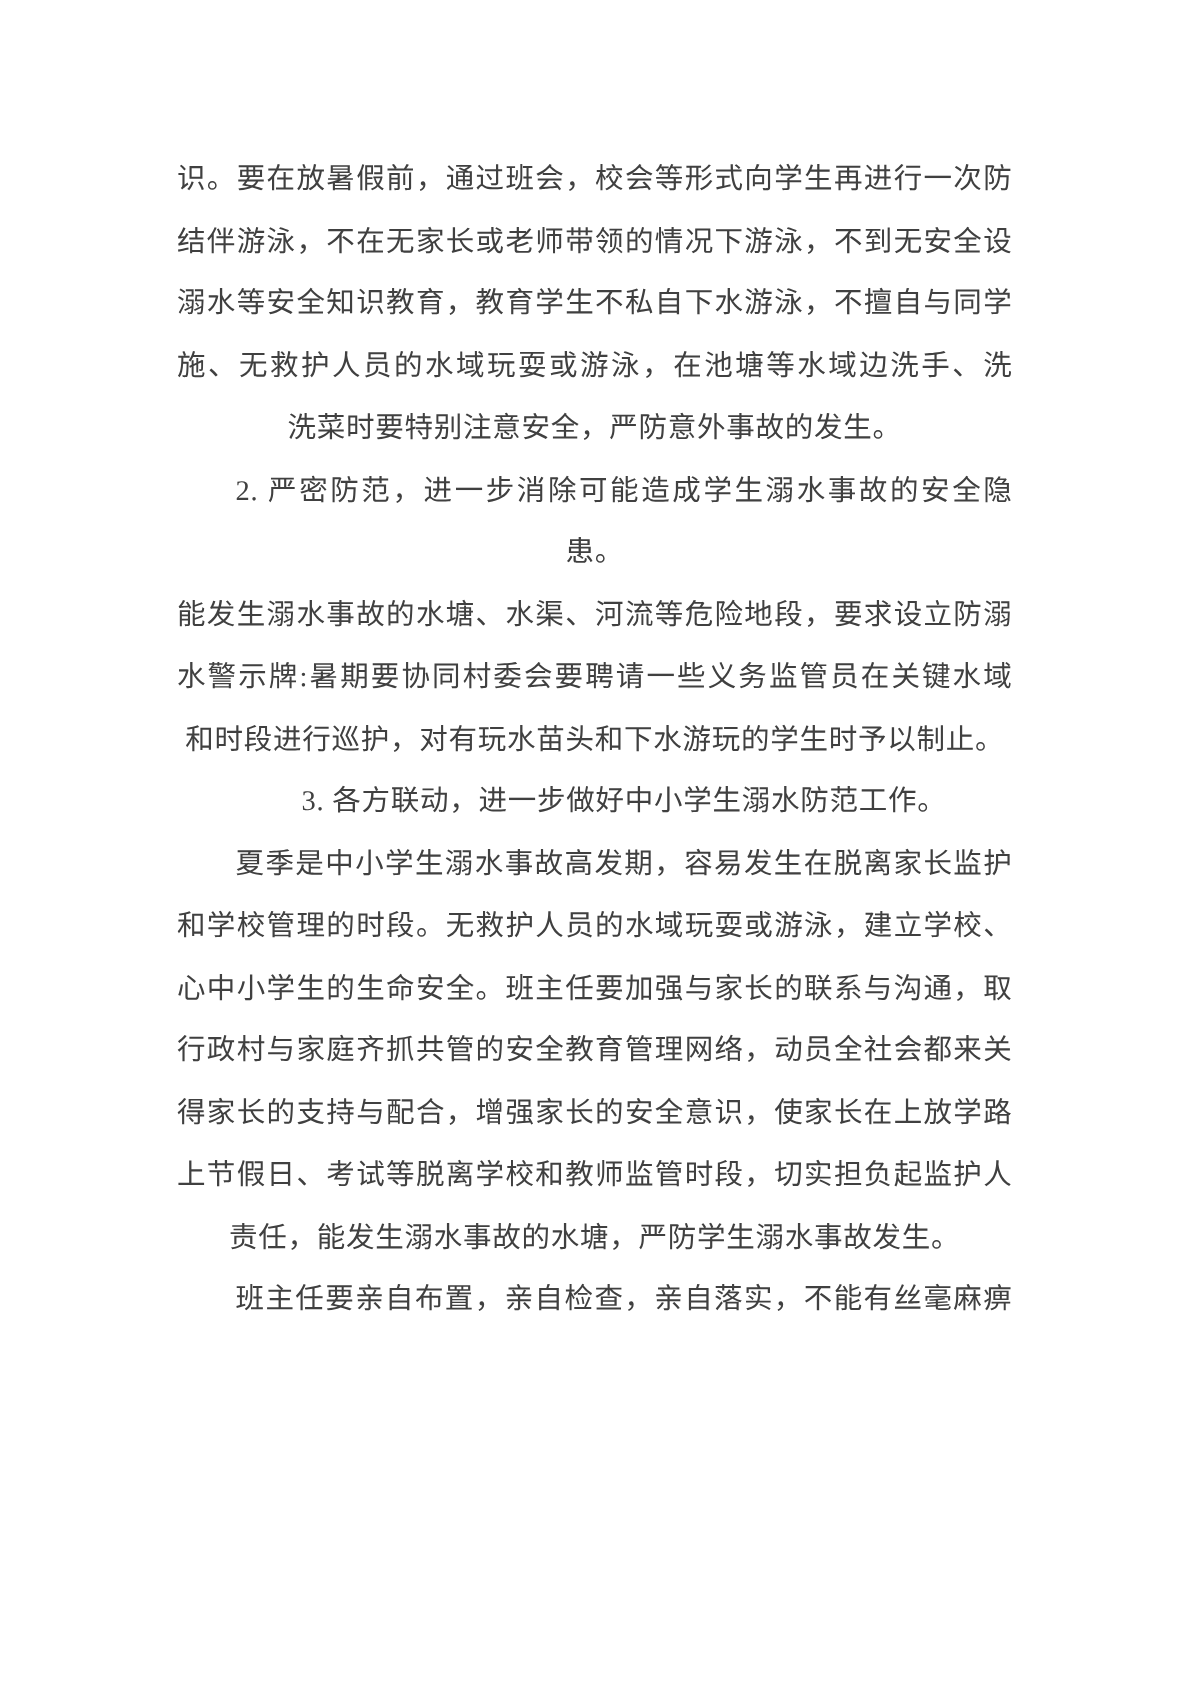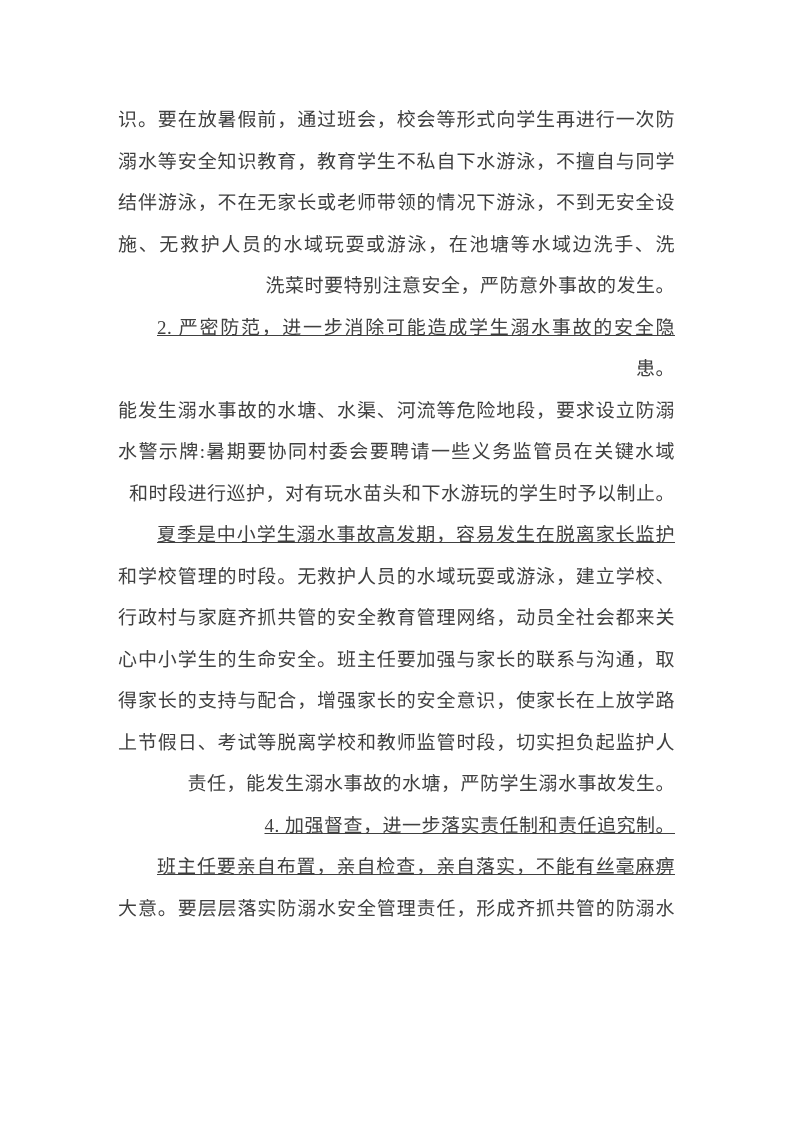--- a/index.html
+++ b/index.html
@@ -23,53 +23,51 @@
     font-family: "Liberation Serif", "DejaVu Serif", serif;
     font-size: 19px;
     font-weight: 400;
     color: #404040;
     letter-spacing: 0.5px;
   }
   .ln {
     height: 41.5px;
     line-height: 41.5px;
     white-space: nowrap;
-    text-align: right;
+    text-align: center;
   }
   .ln.j {
     white-space: normal;
     overflow: hidden;
     text-align: justify;
     text-align-last: justify;
     text-justify: inter-character;
   }
   .ln.in {
     text-indent: 39px;
-    text-decoration: underline;
   }
 </style>
 </head>
 <body>
 
 <div class="page">
   <div class="text-block">
     <div class="ln j">识。要在放暑假前，通过班会，校会等形式向学生再进行一次防</div>
+    <div class="ln j">结伴游泳，不在无家长或老师带领的情况下游泳，不到无安全设</div>
     <div class="ln j">溺水等安全知识教育，教育学生不私自下水游泳，不擅自与同学</div>
-    <div class="ln j">结伴游泳，不在无家长或老师带领的情况下游泳，不到无安全设</div>
     <div class="ln j">施、无救护人员的水域玩耍或游泳，在池塘等水域边洗手、洗衣、</div>
     <div class="ln">洗菜时要特别注意安全，严防意外事故的发生。</div>
     <div class="ln j in">2. 严密防范，进一步消除可能造成学生溺水事故的安全隐</div>
     <div class="ln">患。</div>
     <div class="ln j">能发生溺水事故的水塘、水渠、河流等危险地段，要求设立防溺</div>
     <div class="ln j">水警示牌:暑期要协同村委会要聘请一些义务监管员在关键水域</div>
     <div class="ln">和时段进行巡护，对有玩水苗头和下水游玩的学生时予以制止。</div>
+    <div class="ln in">3. 各方联动，进一步做好中小学生溺水防范工作。</div>
     <div class="ln j in">夏季是中小学生溺水事故高发期，容易发生在脱离家长监护</div>
     <div class="ln j">和学校管理的时段。无救护人员的水域玩耍或游泳，建立学校、</div>
+    <div class="ln j">心中小学生的生命安全。班主任要加强与家长的联系与沟通，取</div>
     <div class="ln j">行政村与家庭齐抓共管的安全教育管理网络，动员全社会都来关</div>
-    <div class="ln j">心中小学生的生命安全。班主任要加强与家长的联系与沟通，取</div>
     <div class="ln j">得家长的支持与配合，增强家长的安全意识，使家长在上放学路</div>
     <div class="ln j">上节假日、考试等脱离学校和教师监管时段，切实担负起监护人</div>
     <div class="ln">责任，能发生溺水事故的水塘，严防学生溺水事故发生。</div>
-    <div class="ln in">4. 加强督查，进一步落实责任制和责任追究制。</div>
     <div class="ln j in">班主任要亲自布置，亲自检查，亲自落实，不能有丝毫麻痹</div>
-    <div class="ln j">大意。要层层落实防溺水安全管理责任，形成齐抓共管的防溺水</div>
   </div>
 </div>
 
 </body></html>

